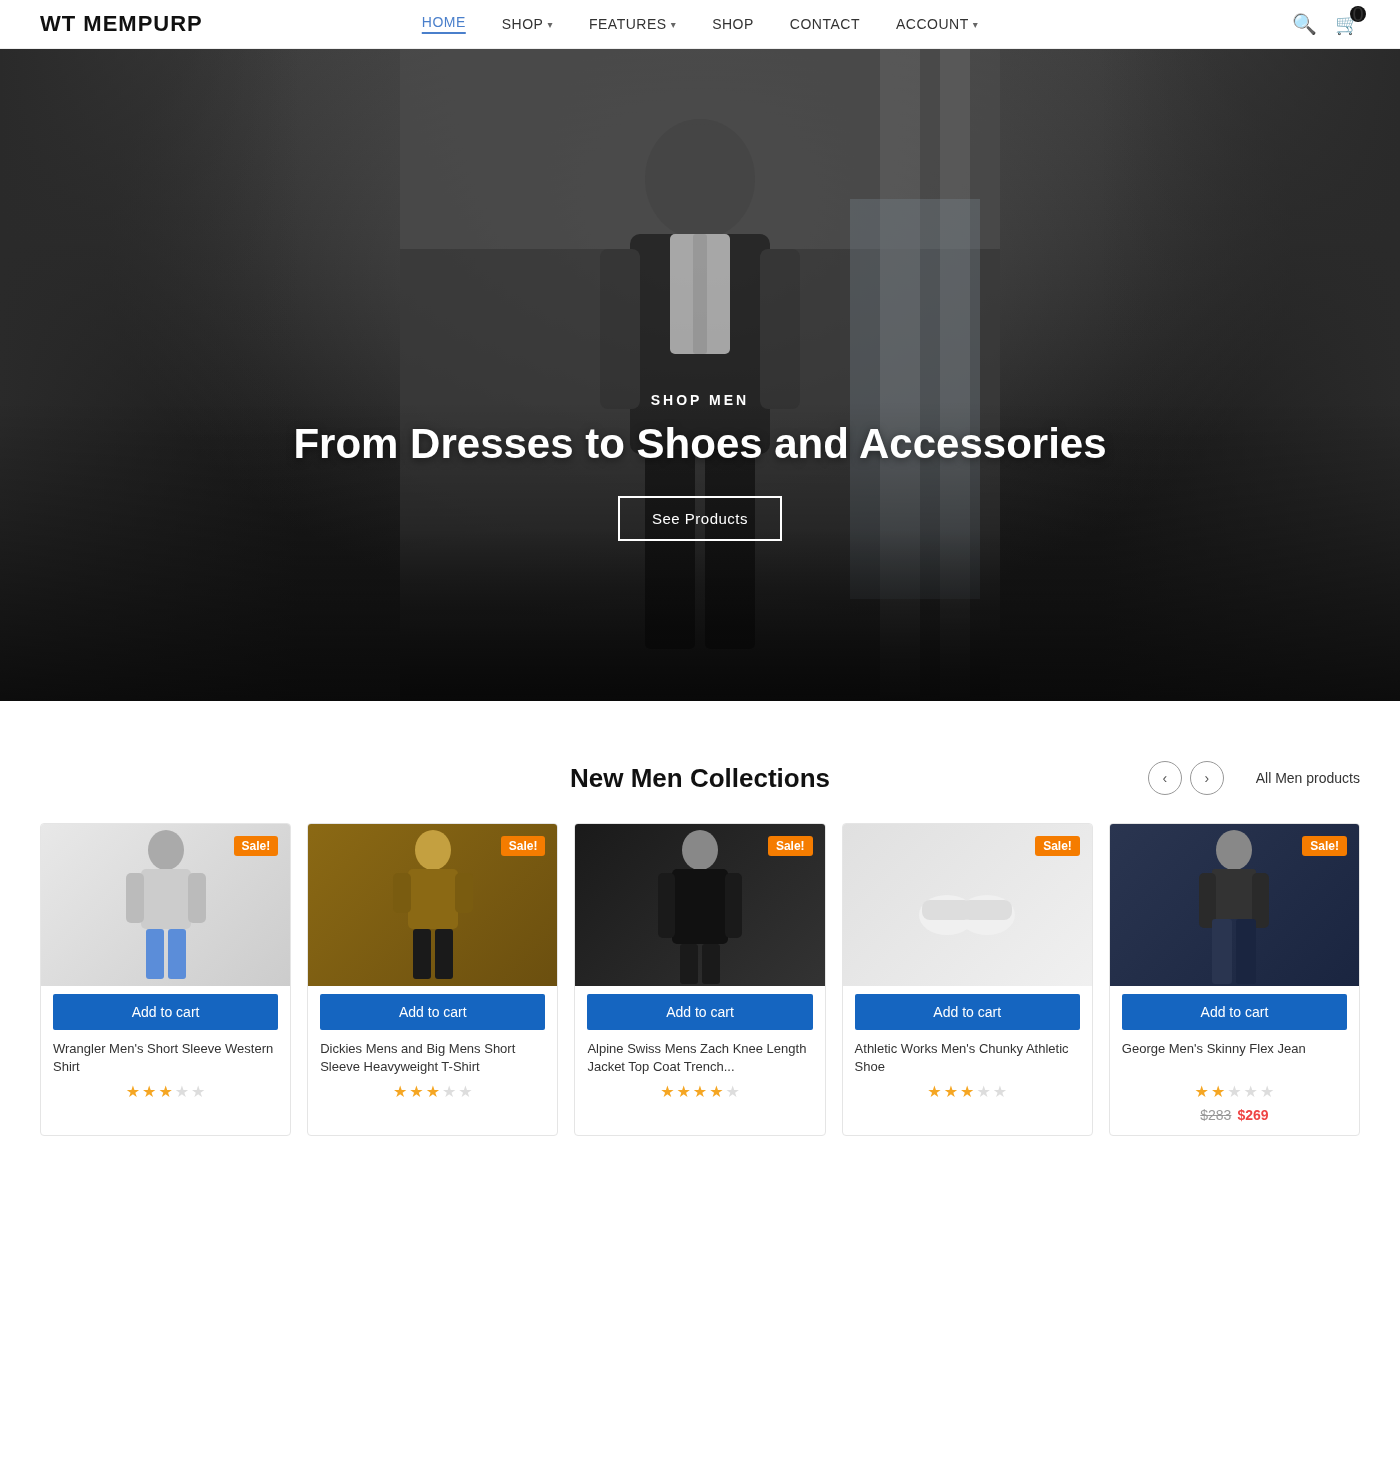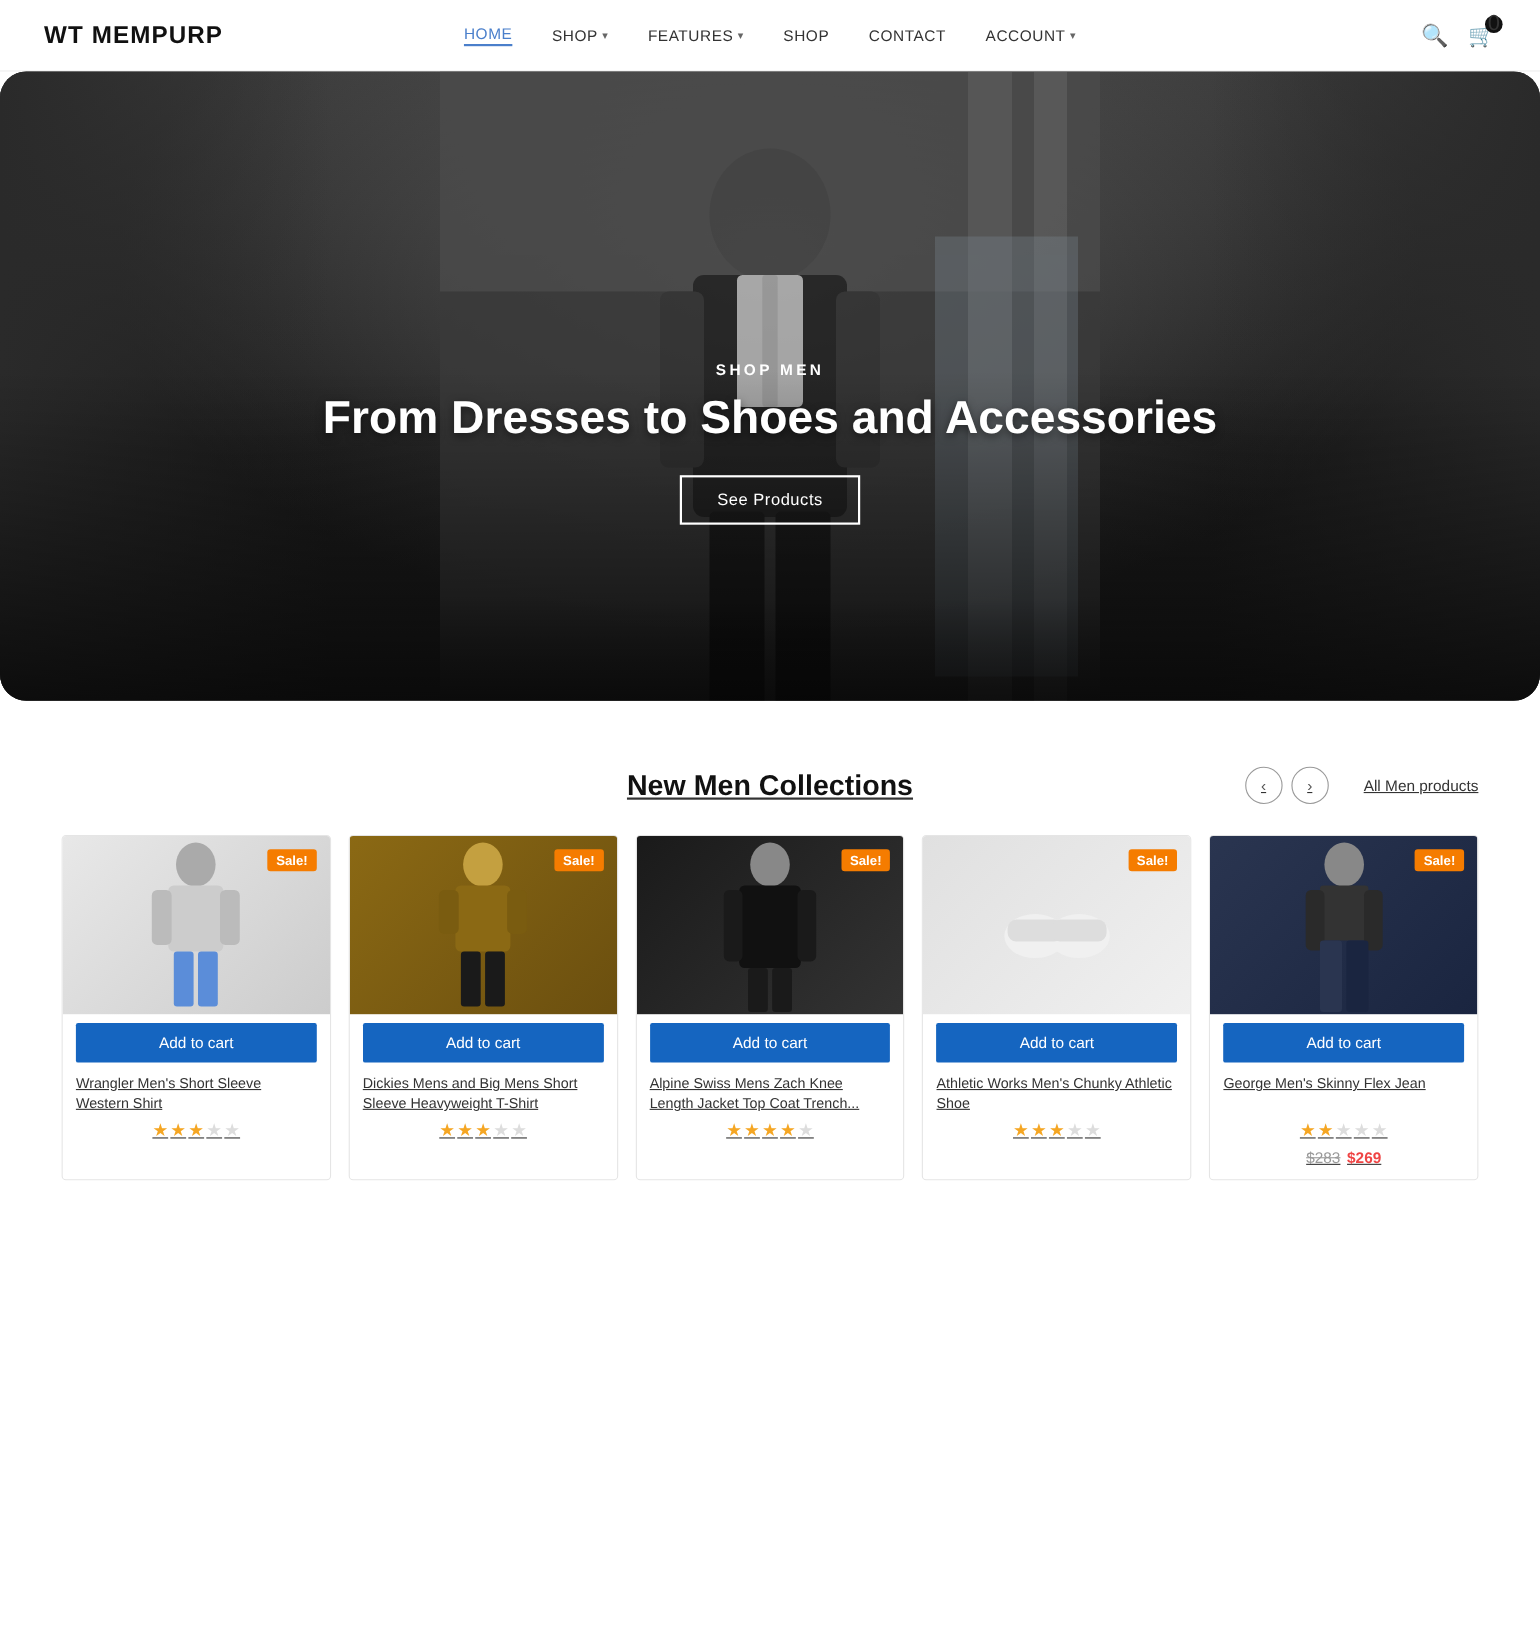--- a/index.html
+++ b/index.html
@@ -3,21 +3,21 @@
   <meta charset="utf-8">
   <style>
     * { margin: 0; padding: 0; box-sizing: border-box; }
     body { font-family: Arial, sans-serif; background: #fff; color: #333; width: 1400px; }
 
     
     header {
       display: flex;
       align-items: center;
       padding: 0 40px;
-      height: 65px;
+      height: 49px;
       border-bottom: 1px solid #eee;
       position: relative;
     }
     .logo {
       font-size: 22px;
       font-weight: 900;
       color: #111;
       letter-spacing: 1px;
       margin-right: auto;
     }
@@ -69,27 +69,26 @@
       font-size: 10px;
       display: flex;
       align-items: center;
       justify-content: center;
     }
 
     
     .hero {
       position: relative;
       width: 100%;
-      height: 572px;
+      height: 652px;
       background: linear-gradient(135deg, #2a2a2a 0%, #555 40%, #888 100%);
       overflow: hidden;
       display: flex;
       align-items: flex-end;
       justify-content: center;
-      border-radius: 24px;
     }
     .hero-bg {
       position: absolute;
       inset: 0;
       background: 
         radial-gradient(ellipse at 50% 30%, rgba(120,120,120,0.5) 0%, transparent 60%),
         linear-gradient(180deg, #3a3a3a 0%, #1a1a1a 60%, #222 100%);
     }
     .hero-content {
       position: relative;
@@ -140,22 +139,21 @@
     }
     .hero-dark-overlay {
       position: absolute;
       bottom: 0; left: 0; right: 0;
       height: 300px;
       background: linear-gradient(0deg, rgba(0,0,0,0.7), transparent);
     }
 
     
     .collections {
-      padding: 60px 56px 40px;
-      text-decoration: underline;
+      padding: 60px 40px 40px;
     }
     .collections-header {
       display: flex;
       align-items: center;
       margin-bottom: 28px;
     }
     .collections-title {
       font-size: 26px;
       font-weight: 700;
       color: #111;

